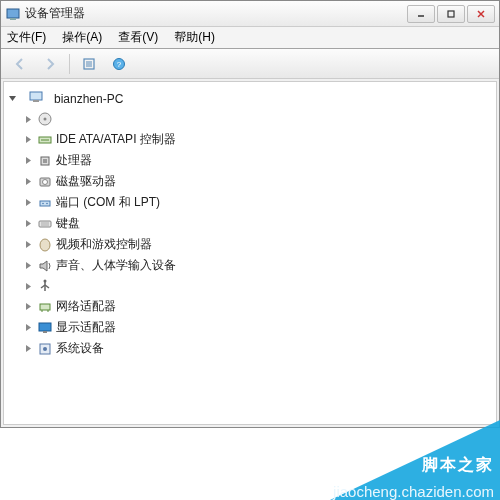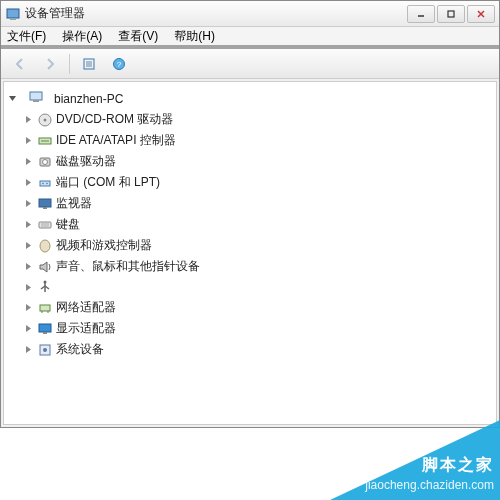--- a/index.html
+++ b/index.html
@@ -4,38 +4,38 @@
 <style>
 * { margin: 0; padding: 0; box-sizing: border-box; font-family: "Microsoft YaHei", "SimSun", sans-serif; }
 body { background: #fff; width: 500px; height: 500px; overflow: hidden; position: relative; }
 .window { width: 500px; height: 428px; background: #f0f0f0; display: flex; flex-direction: column; border: 1px solid #888; }
 .titlebar { height: 26px; background: linear-gradient(#fdfdfd,#eaeaea); border-bottom: 1px solid #ccc; display: flex; align-items: center; padding: 0 4px; }
 .titlebar .ticon { width: 16px; height: 16px; margin-right: 4px; }
 .titlebar .ttext { font-size: 12px; color: #222; flex: 1; }
 .winbtns { display: flex; gap: 2px; }
 .winbtn { width: 28px; height: 18px; border: 1px solid #bbb; background: linear-gradient(#fafafa,#e5e5e5); border-radius: 2px; display: flex; align-items: center; justify-content: center; cursor: pointer; }
 .winbtn svg { width: 10px; height: 10px; }
-.menubar { height: 22px; background: #f4f4f4; border-bottom: 4px solid #a3a3a3; display: flex; align-items: center; padding: 0 4px; font-size: 12px; gap: 12px; }
+.menubar { height: 22px; background: #f4f4f4; border-bottom: 1px solid #a3a3a3; display: flex; align-items: center; padding: 0 4px; font-size: 12px; gap: 12px; }
 .menuitem { cursor: pointer; padding: 2px 2px; }
 .toolbar { height: 30px; background: linear-gradient(#fcfcfc,#e8e8e8); border-bottom: 1px solid #ccc; display: flex; align-items: center; padding: 0 6px; gap: 4px; }
 .tbtn { width: 26px; height: 24px; display: flex; align-items: center; justify-content: center; cursor: pointer; border-radius: 2px; }
 .tbtn.dis { opacity: .35; cursor: default; }
 .tsep { width: 1px; height: 20px; background: #ccc; margin: 0 2px; }
 .content { flex: 1; background: #fff; overflow: auto; border: 1px solid #ccc; margin: 2px; }
 .tree { padding: 6px 4px 6px 2px; font-size: 12px; color: #222; }
 .root { display: flex; align-items: center; gap: 10px; padding: 1px 0; }
 .root .exp { width: 12px; height: 12px; display: flex; align-items: center; justify-content: center; cursor: pointer; }
 .nodes { margin-left: 8px; }
 .node { display: flex; align-items: center; gap: 3px; padding: 2px 0 2px 8px; cursor: pointer; white-space: nowrap; }
 .node .exp { width: 12px; height: 12px; display: flex; align-items: center; justify-content: center; }
 .node .nicon { width: 16px; height: 16px; flex-shrink: 0; }
 .watermark { position: absolute; right: 0; bottom: 0; width: 170px; height: 80px; pointer-events: none; }
 .watermark .tri { position: absolute; right: 0; bottom: 0; width: 0; height: 0; border-left: 170px solid transparent; border-bottom: 80px solid #1ba8e0; opacity: .92; }
 .watermark .wt1 { position: absolute; right: 6px; bottom: 24px; color: #fff; font-size: 16px; font-weight: bold; letter-spacing: 2px; text-align: right; }
-.watermark .wt2 { position: absolute; right: 6px; bottom: 8px; color: #e8f6fd; font-size: 12px; }
+.watermark .wt2 { position: absolute; right: 6px; bottom: 0; color: #e8f6fd; font-size: 15px; }
 </style>
 </head>
 <body>
 
 <div class="window">
   <div class="titlebar">
     <span class="ticon">
       <svg viewBox="0 0 16 16">
           <rect x="2" y="3" width="12" height="9" fill="#6fa8dc" stroke="#2a5b8c"></rect>
           <rect x="5" y="12" width="6" height="2" fill="#8aa"></rect>
@@ -115,33 +115,44 @@
           <div class="node">
             <span class="exp">
               <svg width="9" height="9" viewBox="0 0 9 9">
                 <path d="M2 1 L7 4.5 L2 8 Z" fill="#888"></path>
               </svg>
             </span>
             <span class="nicon"><svg viewBox="0 0 16 16">
                 <circle cx="8" cy="8" r="6" fill="#e8e8e8" stroke="#888"></circle>
                 <circle cx="8" cy="8" r="1.5" fill="#888"></circle>
               </svg></span>
-            <span>DVD/CD-ROM 驱动器</span>
           </div>
           <div class="node">
             <span class="exp">
               <svg width="9" height="9" viewBox="0 0 9 9">
                 <path d="M2 1 L7 4.5 L2 8 Z" fill="#888"></path>
               </svg>
             </span>
             <span class="nicon"><svg viewBox="0 0 16 16">
                 <rect x="2" y="5" width="12" height="6" fill="#d5e6c6" stroke="#5a8a3a"></rect>
                 <line x1="4" y1="8" x2="12" y2="8" stroke="#5a8a3a"></line>
               </svg></span>
             <span>IDE ATA/ATAPI 控制器</span>
+          </div>
+          <div class="node">
+            <span class="exp">
+              <svg width="9" height="9" viewBox="0 0 9 9">
+                <path d="M2 1 L7 4.5 L2 8 Z" fill="#888"></path>
+              </svg>
+            </span>
+            <span class="nicon"><svg viewBox="0 0 16 16">
+                <rect x="4" y="4" width="8" height="8" fill="#ddd" stroke="#666"></rect>
+                <rect x="6" y="6" width="4" height="4" fill="#999"></rect>
+              </svg></span>
+            <span>处理器</span>
           </div>
           <div class="node">
             <span class="exp">
               <svg width="9" height="9" viewBox="0 0 9 9">
                 <path d="M2 1 L7 4.5 L2 8 Z" fill="#888"></path>
               </svg>
             </span>
             <span class="nicon"><svg viewBox="0 0 16 16">
                 <rect x="3" y="4" width="10" height="8" rx="1" fill="#d8d8d8" stroke="#777"></rect>
                 <circle cx="8" cy="8" r="2.5" fill="#fff" stroke="#888"></circle>
@@ -161,32 +172,20 @@
               </svg></span>
             <span>端口 (COM 和 LPT)</span>
           </div>
           <div class="node">
             <span class="exp">
               <svg width="9" height="9" viewBox="0 0 9 9">
                 <path d="M2 1 L7 4.5 L2 8 Z" fill="#888"></path>
               </svg>
             </span>
             <span class="nicon"><svg viewBox="0 0 16 16">
-                <rect x="2" y="3" width="12" height="8" fill="#4a7baf" stroke="#2a5b8c"></rect>
-                <rect x="6" y="11" width="4" height="2" fill="#888"></rect>
-              </svg></span>
-            <span>监视器</span>
-          </div>
-          <div class="node">
-            <span class="exp">
-              <svg width="9" height="9" viewBox="0 0 9 9">
-                <path d="M2 1 L7 4.5 L2 8 Z" fill="#888"></path>
-              </svg>
-            </span>
-            <span class="nicon"><svg viewBox="0 0 16 16">
                 <rect x="2" y="5" width="12" height="6" rx="1" fill="#e5e5e5" stroke="#888"></rect>
                 <line x1="4" y1="7" x2="12" y2="7" stroke="#aaa"></line>
                 <line x1="4" y1="9" x2="12" y2="9" stroke="#aaa"></line>
               </svg></span>
             <span>键盘</span>
           </div>
           <div class="node">
             <span class="exp">
               <svg width="9" height="9" viewBox="0 0 9 9">
                 <path d="M2 1 L7 4.5 L2 8 Z" fill="#888"></path>
@@ -200,21 +199,21 @@
           <div class="node">
             <span class="exp">
               <svg width="9" height="9" viewBox="0 0 9 9">
                 <path d="M2 1 L7 4.5 L2 8 Z" fill="#888"></path>
               </svg>
             </span>
             <span class="nicon"><svg viewBox="0 0 16 16">
                 <path d="M3 6 L6 6 L10 3 L10 13 L6 10 L3 10 Z" fill="#c9c9c9" stroke="#666"></path>
                 <path d="M12 5 Q14 8 12 11" fill="none" stroke="#666"></path>
               </svg></span>
-            <span>声音、鼠标和其他指针设备</span>
+            <span>声音、人体学输入设备</span>
           </div>
           <div class="node">
             <span class="exp">
               <svg width="9" height="9" viewBox="0 0 9 9">
                 <path d="M2 1 L7 4.5 L2 8 Z" fill="#888"></path>
               </svg>
             </span>
             <span class="nicon"><svg viewBox="0 0 16 16">
                 <circle cx="8" cy="3" r="1.5" fill="#666"></circle>
                 <line x1="8" y1="4" x2="8" y2="13" stroke="#666" stroke-width="1.5"></line>

